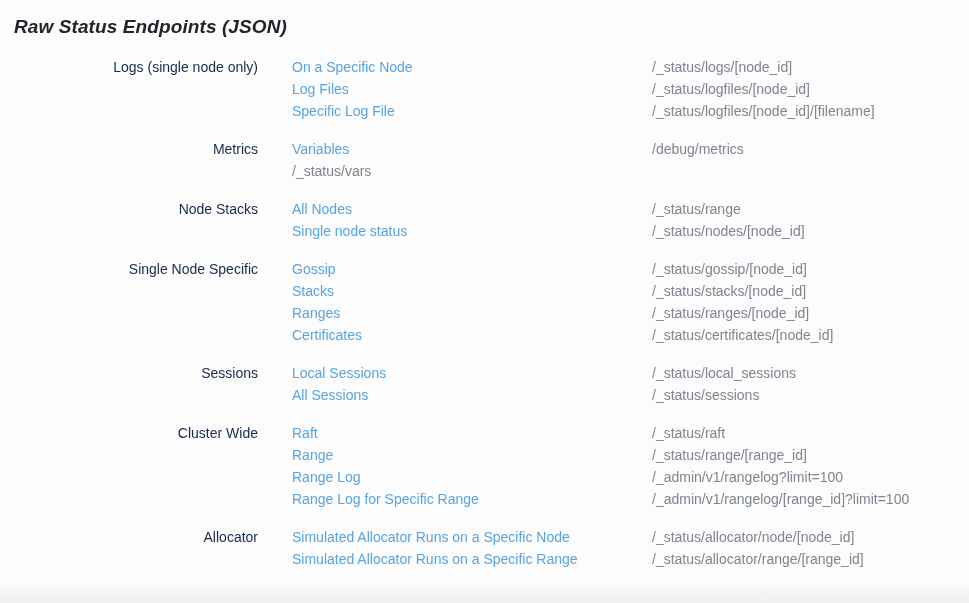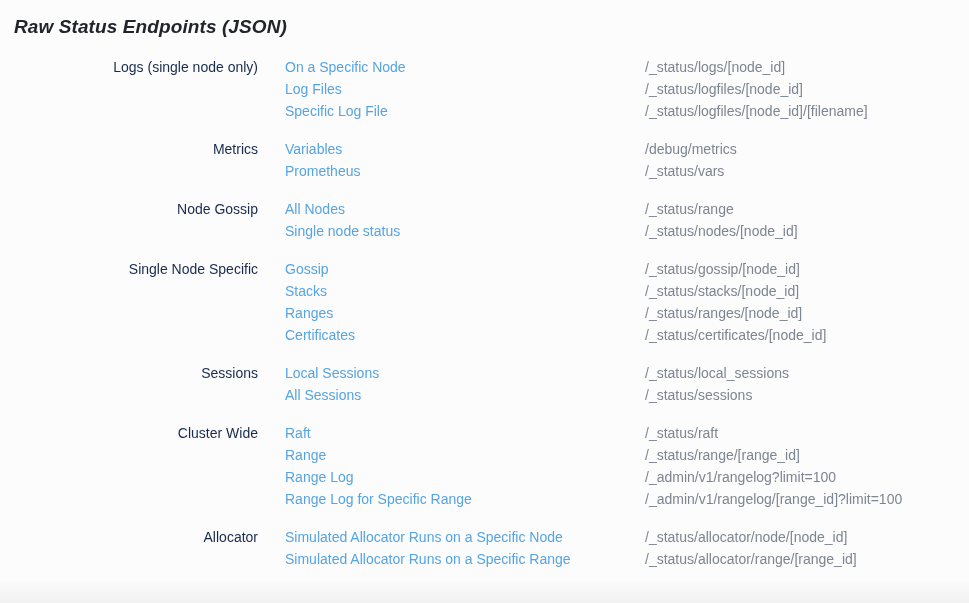--- a/index.html
+++ b/index.html
@@ -20,20 +20,21 @@
     color: var(--title, #21242b);
     font-style: italic;
   }
   .groups {
     margin-top: 18px;
   }
   .group {
     display: flex;
     align-items: flex-start;
     margin-bottom: 16px;
+    gap: 7px;
   }
   .group-label {
     flex: none;
     width: 258px;
     text-align: right;
     font-size: 14px;
     line-height: 22px;
     color: var(--category, #172b4d);
   }
   .endpoints {
@@ -92,28 +93,27 @@
 
   <div class="group">
     <div class="group-label">Metrics</div>
     <div class="endpoints">
   <div class="endpoint-row">
     <a class="endpoint-link">Variables</a>
     <span class="endpoint-path">/debug/metrics</span>
   </div>
 
   <div class="endpoint-row">
-    <a class="endpoint-link">Prometheus</a>
     <span class="endpoint-path">/_status/vars</span>
   </div>
 </div>
   </div>
 
   <div class="group">
-    <div class="group-label">Node Gossip</div>
+    <div class="group-label">Node Stacks</div>
     <div class="endpoints">
   <div class="endpoint-row">
     <a class="endpoint-link">All Nodes</a>
     <span class="endpoint-path">/_status/range</span>
   </div>
 
   <div class="endpoint-row">
     <a class="endpoint-link">Single node status</a>
     <span class="endpoint-path">/_status/nodes/[node_id]</span>
   </div>

